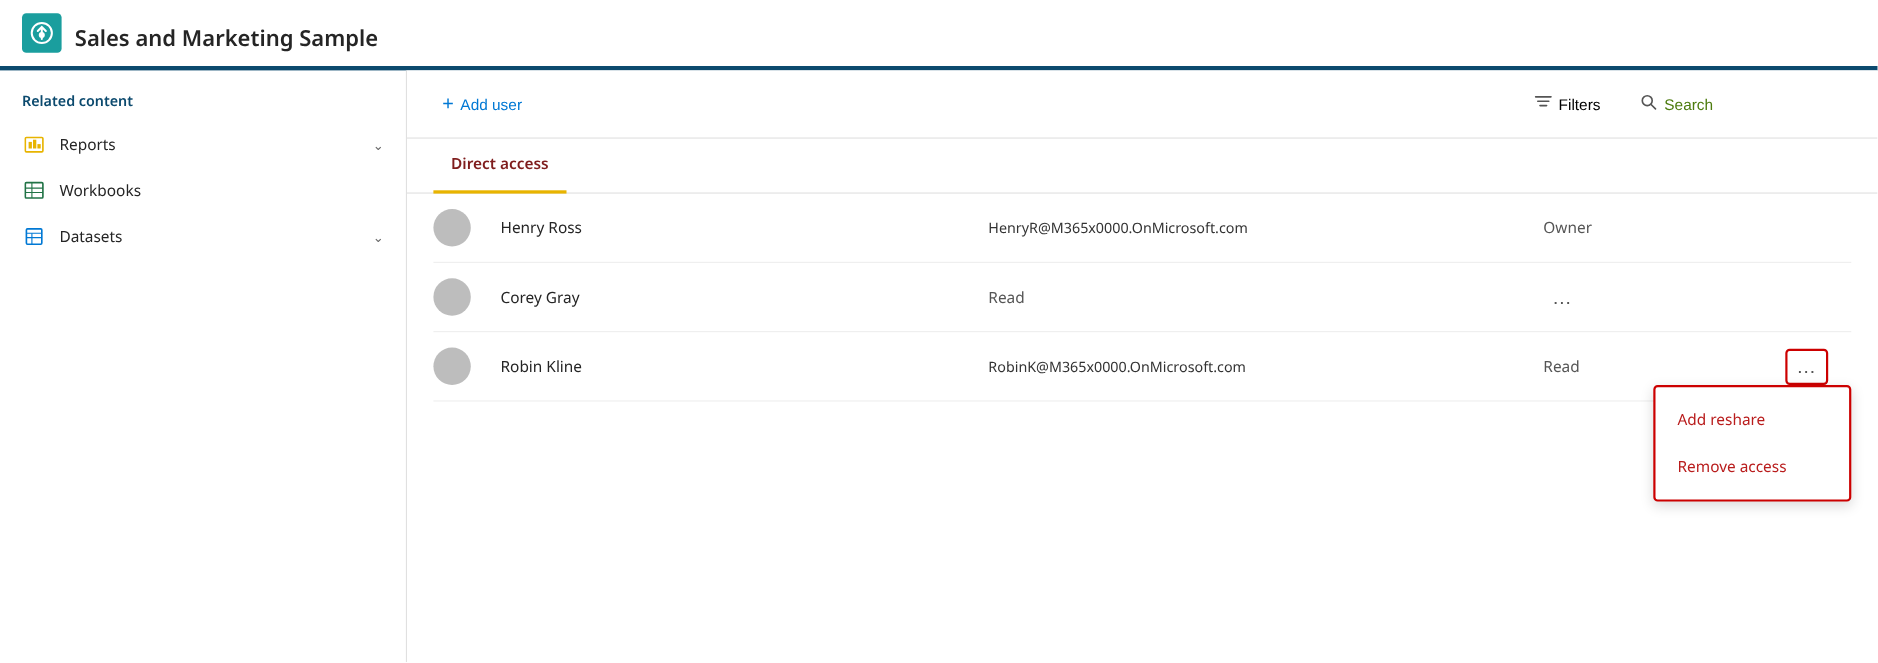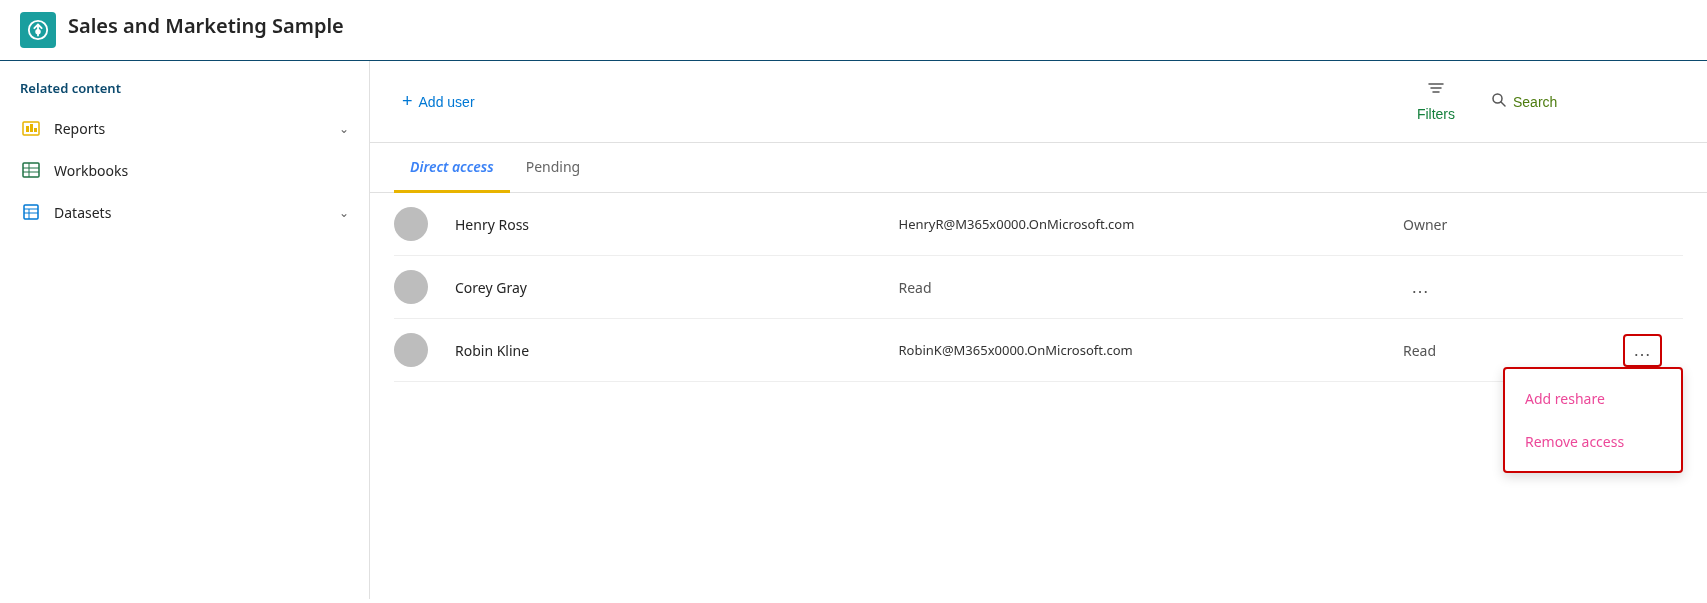--- a/index.html
+++ b/index.html
@@ -1,23 +1,23 @@
 <!DOCTYPE html>
 <html><head>
   <meta charset="utf-8">
   <style>
     * { box-sizing: border-box; margin: 0; padding: 0; }
     body { font-family: 'Segoe UI', system-ui, sans-serif; background: #fff; color: #333; font-size: 14px; }
 
     
     .header {
       display: flex;
-      align-items: flex-start;
+      align-items: flex-end;
       padding: 12px 20px;
-      border-bottom: 1px solid #0c4a6e;
+      border-bottom: 4px solid #0c4a6e;
       background: #fff;
     }
     .header-icon {
       width: 36px;
       height: 36px;
       border-radius: 4px;
       background: #1a9e9e;
       display: flex; align-items: center; justify-content: center;
       margin-right: 12px;
       flex-shrink: 0;
@@ -100,26 +100,25 @@
       align-items: center;
       margin-left: auto;
       gap: 20px;
     }
     .filters-btn {
       display: flex;
       align-items: center;
       gap: 6px;
       background: none;
       border: none;
-      color: #15803d;
+      color: #000000;
       font-size: 14px;
       cursor: pointer;
       padding: 6px 8px;
       border-radius: 4px;
-      flex-direction: column;
     }
     .search-btn {
       display: flex;
       align-items: center;
       gap: 6px;
       background: none;
       border: none;
       color: #4d7c0f;
       font-size: 14px;
       cursor: pointer;
@@ -136,24 +135,23 @@
     }
     .tab {
       padding: 14px 16px;
       font-size: 14px;
       cursor: pointer;
       color: #666;
       border-bottom: 2px solid transparent;
       margin-bottom: -1px;
     }
     .tab.active {
-      color: #3b82f6;
+      color: #7f1d1d;
       border-bottom: 3px solid #e8b400;
       font-weight: 600;
-      font-style: italic;
     }
 
     
     .table-container { padding: 0 24px; }
     .table-header {
       display: grid;
       grid-template-columns: 1fr 1fr 220px 60px;
       padding: 14px 0 10px 0;
       border-bottom: 1px solid #e0e0e0;
     }
@@ -207,21 +205,21 @@
       border: 2px solid #cc0000;
       border-radius: 4px;
       box-shadow: 0 4px 12px rgba(0,0,0,0.15);
       z-index: 100;
       min-width: 180px;
       padding: 8px 0;
     }
     .dropdown-item {
       padding: 12px 20px;
       font-size: 14px;
-      color: #ec4899;
+      color: #b91c1c;
       cursor: pointer;
     }
   </style>
 </head>
 <body>
 
 <div class="header">
   <div class="header-icon">
     <svg viewBox="0 0 24 24" fill="none" xmlns="http://www.w3.org/2000/svg">
       <circle cx="12" cy="12" r="10" stroke="white" stroke-width="2" fill="none"></circle>
@@ -301,23 +299,20 @@
           </span>
           <span>Search</span>
         </button>
       </div>
     </div>
 
     <div class="tabs">
       <div class="tab active">
         <span>Direct access</span>
       </div>
-      <div class="tab">
-        <span>Pending</span>
-      </div>
     </div>
 
     <div class="table-container">
 
       <div class="table-row">
         <div class="person-cell">
           <div class="avatar"></div>
           <span class="person-name">Henry Ross</span>
         </div>
         <div class="email-cell">HenryR@M365x0000.OnMicrosoft.com</div>

